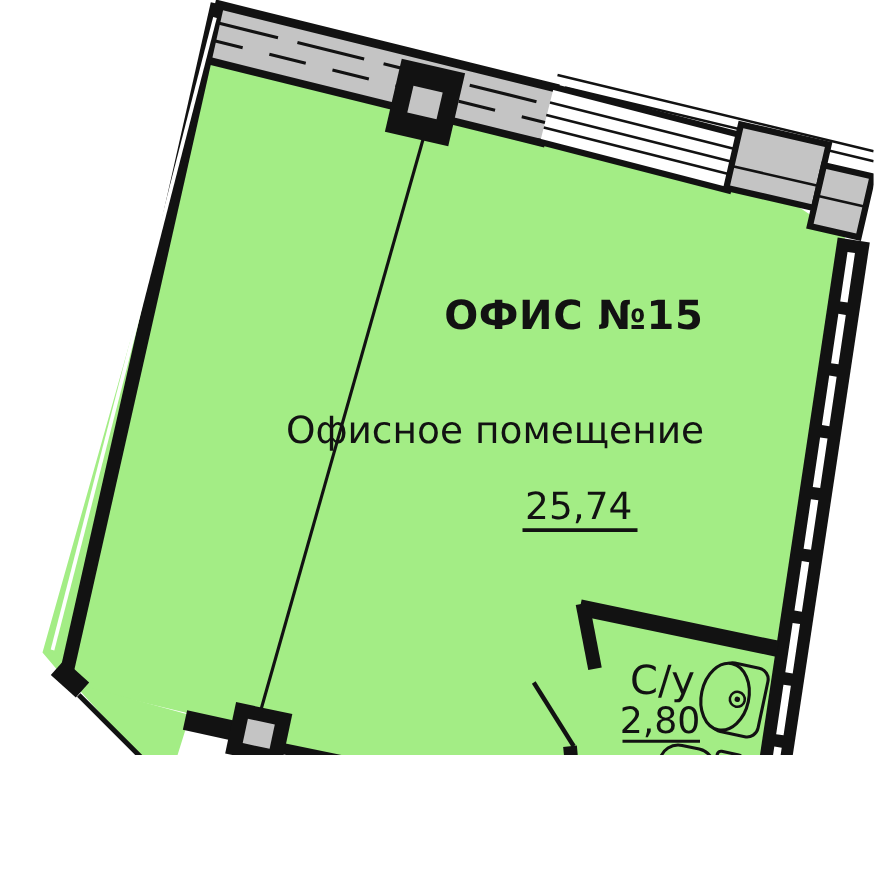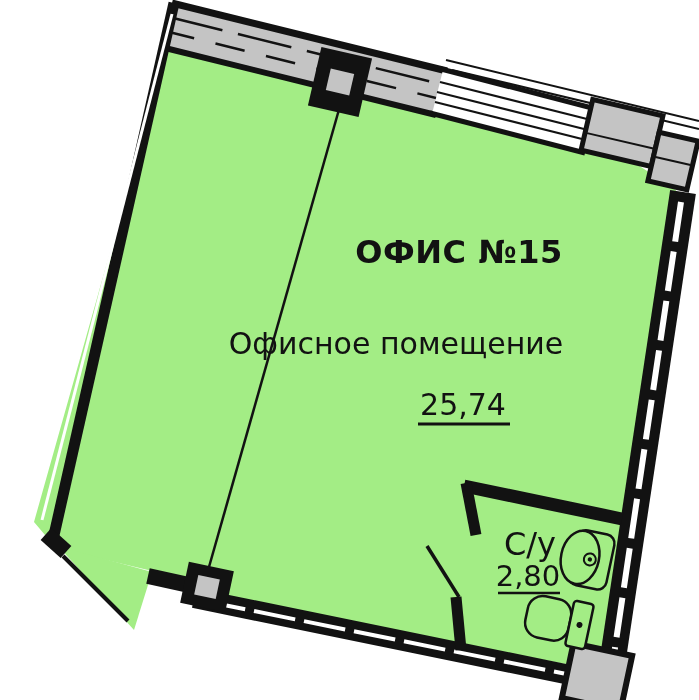--- a/index.html
+++ b/index.html
@@ -1,16 +1,16 @@
 <!DOCTYPE html>
 <html style="--room-fill: #A3ED85; --wall-gray: #C4C4C4; --ink: #121212; --paper: #FFFFFF;"><head>
 <meta charset="utf-8">
 <style>
   html,body{margin:0;padding:0;background:#fff;}
-  .stage{width:699px;height:700px;position:relative;overflow:hidden;background:var(--paper,#fff);}
+  .stage{width:699px;height:604px;position:relative;overflow:hidden;background:var(--paper,#fff);}
   svg{display:block;}
   svg text{font-family:"DejaVu Sans","Liberation Sans",sans-serif;fill:var(--ink,#121212);}
   .t-title{font-size:32px;font-weight:bold;letter-spacing:.5px;}
   .t-room{font-size:30px;}
   .t-area{font-size:30px;}
   .t-su{font-size:32px;}
   .t-su-area{font-size:29px;}
   .green{fill:var(--room-fill,#A3ED85);}
   .gray{fill:var(--wall-gray,#C4C4C4);}
   .ink-s{stroke:var(--ink,#121212);}

